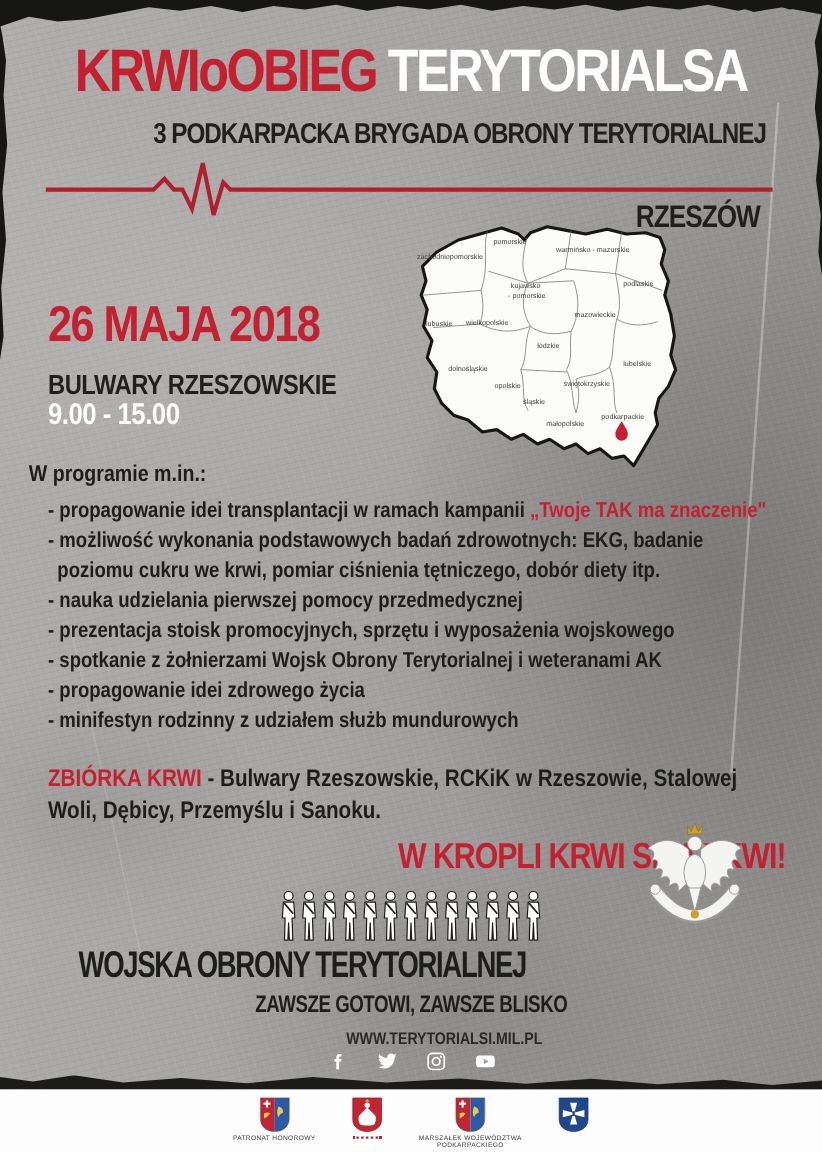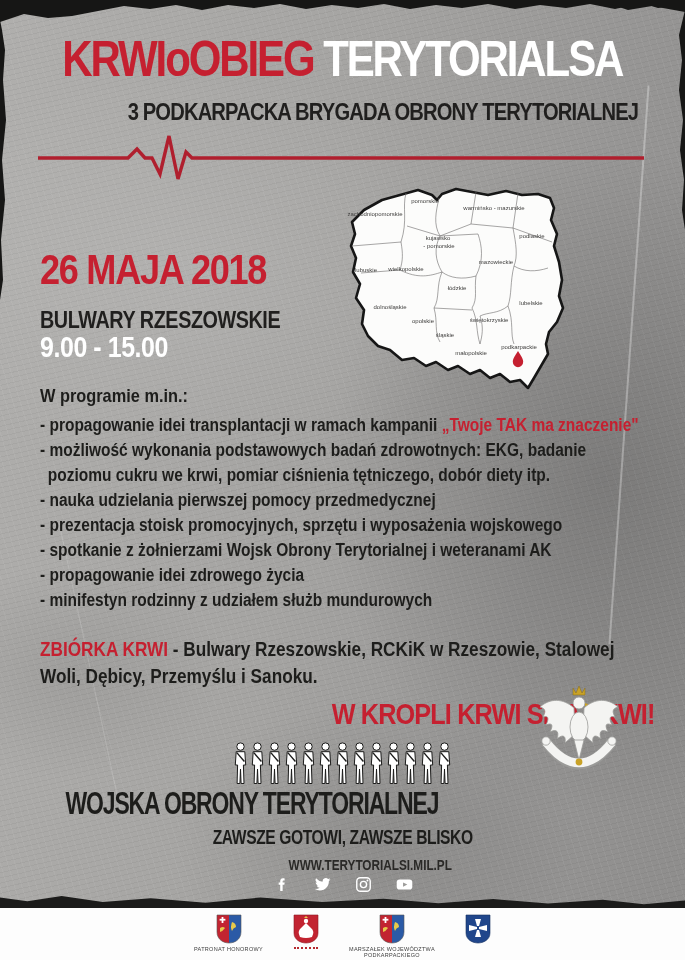--- a/index.html
+++ b/index.html
@@ -24,22 +24,22 @@
   .title{position:absolute;top:30px;left:0;width:100%;text-align:center;font-weight:bold;font-size:50px;letter-spacing:-2.5px;}
   .title .red{color:#c52030;}
   .title .white{color:#ffffff;}
   .subtitle{position:absolute;top:98px;left:0;width:100%;text-align:center;font-weight:bold;font-size:24px;letter-spacing:-1px;color:#201f1e;padding-left:40px;}
   .ekg{position:absolute;left:38px;top:132px;}
   .city{position:absolute;top:165px;right:42px;font-weight:bold;font-size:26px;letter-spacing:-1px;color:#201f1e;}
   .map-wrap{position:absolute;left:338px;top:186px;}
   .map-label{font-size:6px;fill:#3f3e3d;}
   .date{position:absolute;left:40px;top:246px;font-weight:bold;font-size:42px;letter-spacing:-1.5px;color:#c52030;}
   .venue{position:absolute;left:40px;top:307px;font-weight:bold;font-size:23px;letter-spacing:-0.5px;color:#201f1e;}
-  .hours{position:absolute;left:40px;top:331px;font-weight:bold;font-size:29px;letter-spacing:-0.5px;color:#ffffff;}
-  .prog-head{position:absolute;left:40px;top:385px;font-weight:bold;font-size:19px;color:#1d1d1b;}
+  .hours{position:absolute;left:40px;top:331px;font-weight:bold;font-size:25px;letter-spacing:-0.5px;color:#ffffff;}
+  .prog-head{position:absolute;left:24px;top:385px;font-weight:bold;font-size:19px;color:#1d1d1b;}
   .prog-list{position:absolute;left:40px;top:413px;font-weight:bold;font-size:18px;line-height:25px;color:#1d1d1b;}
   .prog-item{white-space:nowrap;transform:scaleX(0.86);transform-origin:0 50%;}
   .prog-item.indent{padding-left:9px;}
   .prog-item .red{color:#c52030;}
   .blood{position:absolute;left:40px;top:636px;width:710px;font-weight:bold;font-size:20px;line-height:27px;color:#1d1d1b;transform:scaleX(0.86);transform-origin:0 0;}
   .blood .red{color:#c52030;}
   .slogan{position:absolute;left:0;top:697px;width:685px;text-align:right;font-weight:bold;font-size:30px;letter-spacing:-1px;color:#c52030;}
   .eagle{position:absolute;left:533px;top:680px;}
   .soldier-row{position:absolute;left:0;top:742px;width:685px;display:flex;justify-content:center;gap:2px;}
   .org{position:absolute;left:0;top:786px;width:685px;font-weight:bold;font-size:31px;letter-spacing:-1.5px;color:#1d1d1b;}
@@ -70,20 +70,21 @@
     <span class="white">TERYTORIALSA</span></span>
   </div>
   <div class="subtitle">
     <span class="cond-c">3 PODKARPACKA BRYGADA OBRONY TERYTORIALNEJ</span>
   </div>
 
   <svg class="ekg" width="606" height="50" viewBox="0 0 606 50">
     <path d="M0 26 H90 L99 17 L107 26 H114 L122 42 L131 4 L140 47 L148 20 L154 26 H606" fill="none" stroke="#b01f2e" stroke-width="3.4"></path>
   </svg>
 
+  <div class="city"><span class="cond-c">RZESZÓW</span></div>
 
   <div class="map-wrap">
     <svg id="poland-svg" width="232" height="212" viewBox="0 0 232 212">
       <path d="M14 36 L26 24 L44 14 L62 9 L80 4 L94 9 L99 14 L104 8 L118 3 L134 6 L150 9 L168 5 L184 9 L200 8 L212 12
            L216 22 L213 34 L219 48 L216 60 L221 76 L224 94 L221 110 L225 122 L219 136 L211 146 L208 158 L210 168
            L203 180 L196 192 L190 202 L182 194 L172 196 L162 188 L152 192 L142 184 L132 188 L120 180 L110 184
            L98 176 L88 180 L76 172 L64 174 L52 164 L40 160 L30 150 L24 138 L26 124 L18 112 L22 98 L15 86 L18 72
            L13 60 L17 48 Z" fill="#fcfcfb" stroke="#161616" stroke-width="2.6" stroke-linejoin="round"></path>
       <g fill="none" stroke="#6b6a69" stroke-width="0.6">
         <path d="M68 7 C64 22 70 34 63 56"></path>

